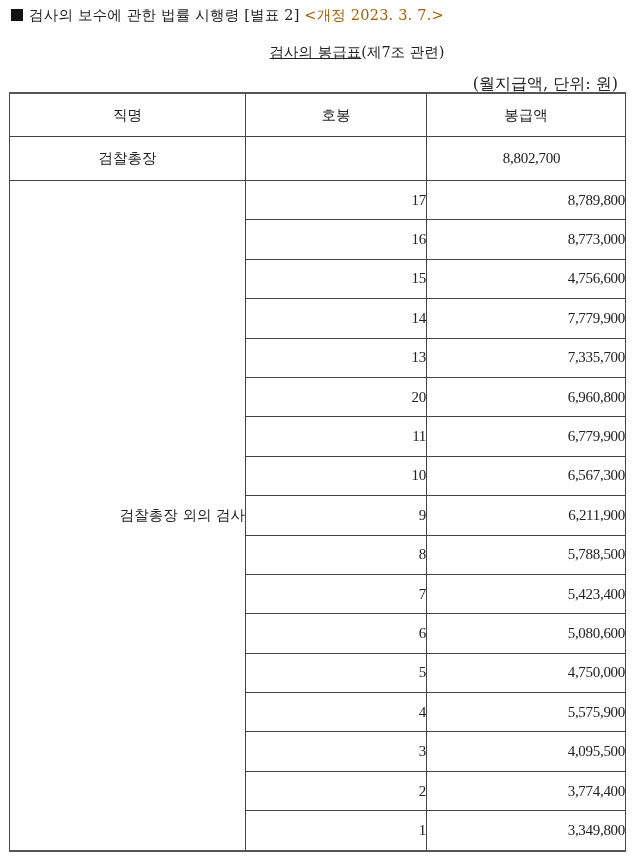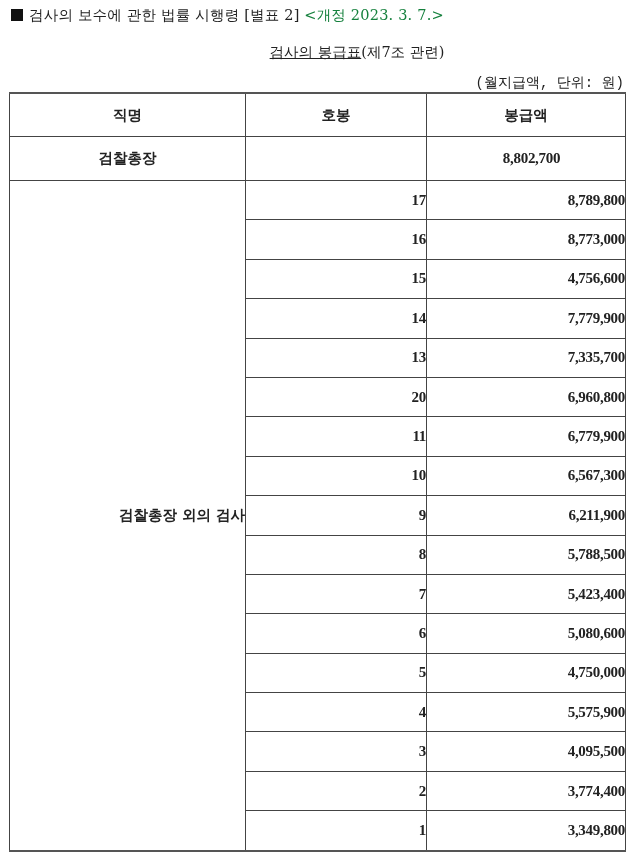--- a/index.html
+++ b/index.html
@@ -1,26 +1,26 @@
 <!DOCTYPE html>
 <html><head>
 <meta charset="utf-8">
 <style>
   html, body { margin: 0; padding: 0; background: #ffffff; }
   body { width: 634px; height: 860px; position: relative; overflow: hidden;
          font-family: "DejaVu Serif", "Liberation Serif", serif; color: #222; }
   .heading { position: absolute; left: 11px; top: 6px; font-size: 14.5px; white-space: nowrap; letter-spacing: 0.2px; }
   .heading .sq { display: inline-block; width: 12px; height: 12px; background: #111; margin-right: 6px; vertical-align: -1px; }
-  .heading .rev { color: #15803d; }
+  .heading .rev { color: #a16207; }
   .title { position: absolute; left: 0; width: 634px; top: 43px; text-align: center; font-size: 14.5px; margin-left: 40px; }
   .title .u { text-decoration: underline; }
-  .unit { position: absolute; right: 10px; top: 74px; font-size: 14px; font-family: Liberation Mono, monospace; }
+  .unit { position: absolute; right: 16px; top: 74px; font-size: 16px; }
   table { position: absolute; left: 9px; top: 92px; width: 617px; border-collapse: collapse;
           table-layout: fixed; font-size: 14.5px; }
-  td, th { border: 1px solid #444; text-align: center; vertical-align: middle; padding: 0; font-weight: bold; }
+  td, th { border: 1px solid #444; text-align: center; vertical-align: middle; padding: 0; font-weight: normal; }
   table { border-top: 2px solid #555; border-bottom: 2px solid #555; }
   tr.hdr th { height: 42px; }
   tr.chief td { height: 43px; }
   tr.grade td { height: 38.4px; text-align: right; }
   .c1 { width: 236px; } .c2 { width: 181px; } .c3 { width: auto; }
   .num { font-family: "Liberation Serif", "DejaVu Serif", serif; font-size: 15px; letter-spacing: -0.3px; padding-left: 11px; }
 </style>
 </head>
 <body>
 

